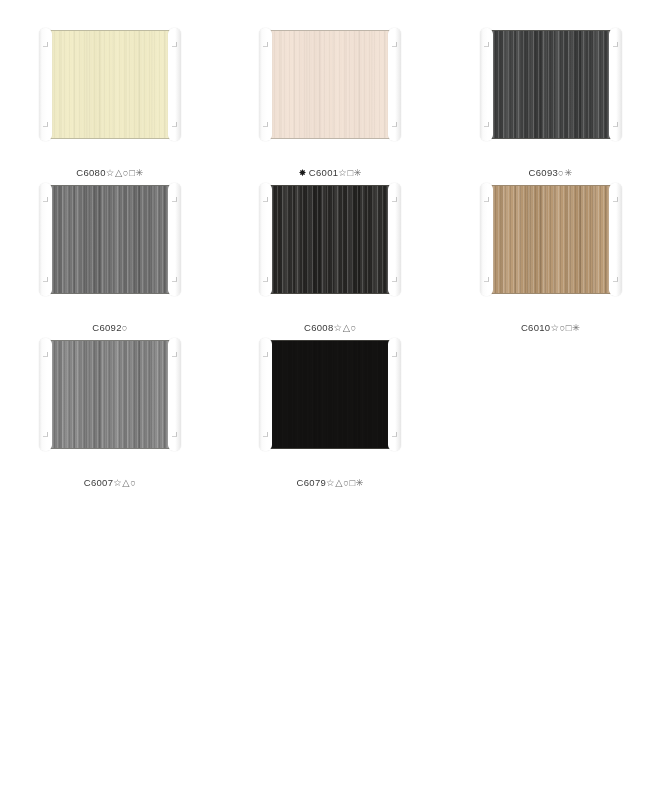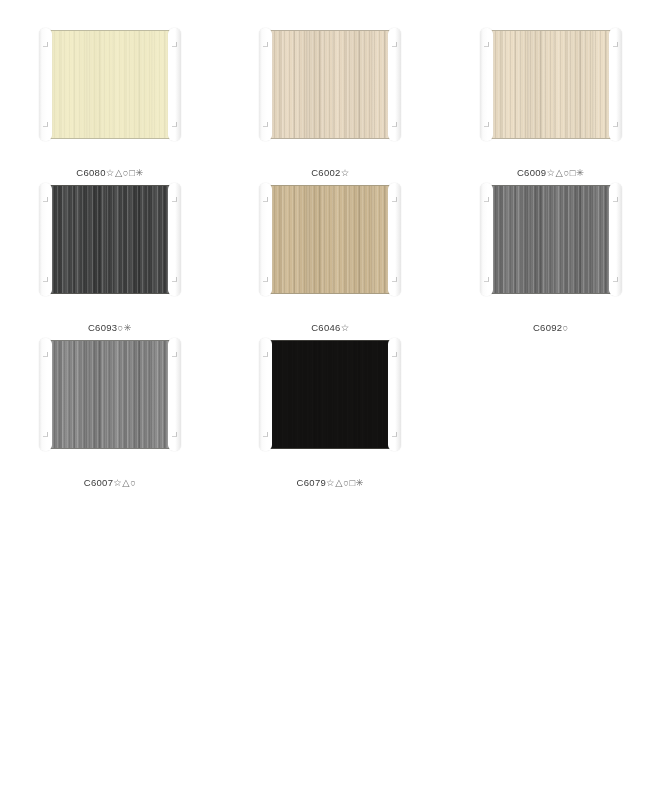--- a/index.html
+++ b/index.html
@@ -153,97 +153,97 @@
         </div>
         <div class="clip clip-right">
           <span class="notch n-top"></span>
           <span class="notch n-bottom"></span>
         </div>
       </div>
       <div class="swatch-label"><span>C6080</span><span class="marks">☆△○□✳</span></div>
     </div>
     <div class="swatch-cell">
       <div class="sample-holder">
-        <div class="swatch-surface" style="background-color: rgb(231, 216, 192);">
-          <div class="grain g-med"></div>
-        </div>
-        <div class="clip clip-left">
-          <span class="notch n-top"></span>
-          <span class="notch n-bottom"></span>
-        </div>
-        <div class="clip clip-right">
-          <span class="notch n-top"></span>
-          <span class="notch n-bottom"></span>
-        </div>
-      </div>
-      <div class="swatch-label"><span>C6002</span><span class="marks">☆</span></div>
-    </div>
-    <div class="swatch-cell">
-      <div class="sample-holder">
-        <div class="swatch-surface" style="background-color: rgb(234, 220, 195);">
-          <div class="grain g-med"></div>
-        </div>
-        <div class="clip clip-left">
-          <span class="notch n-top"></span>
-          <span class="notch n-bottom"></span>
-        </div>
-        <div class="clip clip-right">
-          <span class="notch n-top"></span>
-          <span class="notch n-bottom"></span>
-        </div>
-      </div>
-      <div class="swatch-label"><span>C6009</span><span class="marks">☆△○□✳</span></div>
+        <div class="swatch-surface" style="background-color: rgb(242, 226, 213);">
+          <div class="grain g-soft"></div>
+        </div>
+        <div class="clip clip-left">
+          <span class="notch n-top"></span>
+          <span class="notch n-bottom"></span>
+        </div>
+        <div class="clip clip-right">
+          <span class="notch n-top"></span>
+          <span class="notch n-bottom"></span>
+        </div>
+      </div>
+      <div class="swatch-label"><span class="mark-prefix">✸</span><span>C6001</span><span class="marks">☆□✳</span></div>
     </div>
     <div class="swatch-cell">
       <div class="sample-holder">
         <div class="swatch-surface" style="background-color: rgb(59, 60, 60);">
           <div class="grain g-heavy"></div>
         </div>
         <div class="clip clip-left">
           <span class="notch n-top"></span>
           <span class="notch n-bottom"></span>
         </div>
         <div class="clip clip-right">
           <span class="notch n-top"></span>
           <span class="notch n-bottom"></span>
         </div>
       </div>
       <div class="swatch-label"><span>C6093</span><span class="marks">○✳</span></div>
     </div>
     <div class="swatch-cell">
       <div class="sample-holder">
-        <div class="swatch-surface" style="background-color: rgb(205, 184, 146);">
-          <div class="grain g-med"></div>
-        </div>
-        <div class="clip clip-left">
-          <span class="notch n-top"></span>
-          <span class="notch n-bottom"></span>
-        </div>
-        <div class="clip clip-right">
-          <span class="notch n-top"></span>
-          <span class="notch n-bottom"></span>
-        </div>
-      </div>
-      <div class="swatch-label"><span>C6046</span><span class="marks">☆</span></div>
-    </div>
-    <div class="swatch-cell">
-      <div class="sample-holder">
         <div class="swatch-surface" style="background-color: rgb(110, 110, 110);">
           <div class="grain g-heavy"></div>
         </div>
         <div class="clip clip-left">
           <span class="notch n-top"></span>
           <span class="notch n-bottom"></span>
         </div>
         <div class="clip clip-right">
           <span class="notch n-top"></span>
           <span class="notch n-bottom"></span>
         </div>
       </div>
       <div class="swatch-label"><span>C6092</span><span class="marks">○</span></div>
+    </div>
+    <div class="swatch-cell">
+      <div class="sample-holder">
+        <div class="swatch-surface" style="background-color: rgb(35, 34, 32);">
+          <div class="grain g-heavy"></div>
+        </div>
+        <div class="clip clip-left">
+          <span class="notch n-top"></span>
+          <span class="notch n-bottom"></span>
+        </div>
+        <div class="clip clip-right">
+          <span class="notch n-top"></span>
+          <span class="notch n-bottom"></span>
+        </div>
+      </div>
+      <div class="swatch-label"><span>C6008</span><span class="marks">☆△○</span></div>
+    </div>
+    <div class="swatch-cell">
+      <div class="sample-holder">
+        <div class="swatch-surface" style="background-color: rgb(184, 151, 112);">
+          <div class="grain g-heavy"></div>
+        </div>
+        <div class="clip clip-left">
+          <span class="notch n-top"></span>
+          <span class="notch n-bottom"></span>
+        </div>
+        <div class="clip clip-right">
+          <span class="notch n-top"></span>
+          <span class="notch n-bottom"></span>
+        </div>
+      </div>
+      <div class="swatch-label"><span>C6010</span><span class="marks">☆○□✳</span></div>
     </div>
     <div class="swatch-cell">
       <div class="sample-holder">
         <div class="swatch-surface" style="background-color: rgb(128, 128, 128);">
           <div class="grain g-heavy"></div>
         </div>
         <div class="clip clip-left">
           <span class="notch n-top"></span>
           <span class="notch n-bottom"></span>
         </div>

